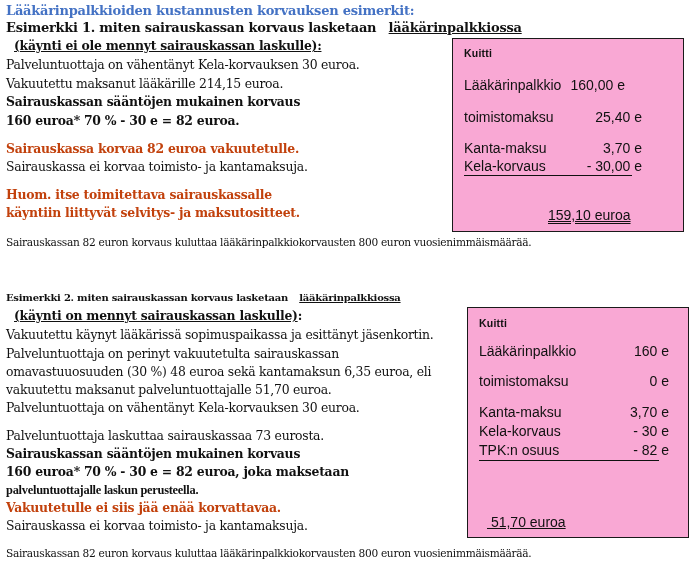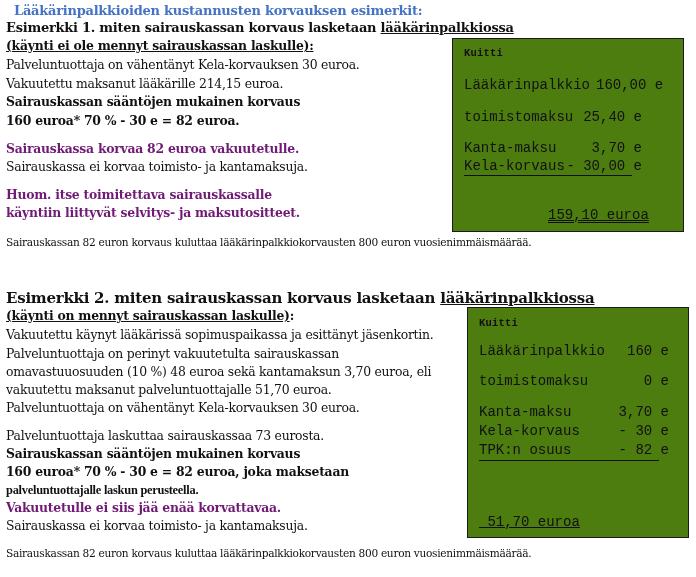--- a/index.html
+++ b/index.html
@@ -17,35 +17,35 @@
   }
   .line {
     position: absolute;
     left: 6px;
     white-space: nowrap;
     font-size: 12.4px;
     line-height: 16px;
     letter-spacing: -0.25px;
   }
   .bold { font-weight: bold; }
-  .red { color: #701a75; }
+  .red { color: #c2410c; }
   .blue { color: #4472c4; }
-  .u { text-decoration: underline; }
+  .u { text-decoration: underline; margin-left: 8px; }
   .small {
     font-size: 10.6px;
     letter-spacing: -0.3px;
   }
   .title { font-size: 13px; }
 
   .receipt {
     position: absolute;
-    background: #4d7c0f;
+    background: #f9a8d4;
     border: 1.5px solid #1a1a1a;
     box-sizing: border-box;
-    font-family: Liberation Mono, monospace;
+    font-family: Liberation Sans, sans-serif;
     color: #111;
   }
   .receipt .rtitle {
     position: absolute;
     left: 11px;
     font-weight: 900;
     font-size: 10.5px;
     letter-spacing: 0.2px;
   }
   .receipt .row {
@@ -63,21 +63,21 @@
     background: #111;
   }
   .dbl-u {
     text-decoration: underline;
     text-decoration-style: double;
   }
 </style>
 </head>
 <body>
 
-<div class="line bold blue title" style="top:3px;margin-left:8px;">Lääkärinpalkkioiden kustannusten korvauksen esimerkit:</div>
+<div class="line bold blue title" style="top:3px;">Lääkärinpalkkioiden kustannusten korvauksen esimerkit:</div>
 
 <div class="line bold" style="top:20px; font-size:13px;">
   <span>Esimerkki 1.  miten sairauskassan korvaus lasketaan </span><span class="u">lääkärinpalkkiossa</span>
 </div>
 <div class="line bold" style="top:38px;text-decoration:underline;">
   <span class="u"> (käynti ei ole mennyt sairauskassan laskulle)</span><span>:</span>
 </div>
 <div class="line" style="top:57px;">Palveluntuottaja on vähentänyt Kela-korvauksen 30 euroa.</div>
 <div class="line" style="top:76px;">Vakuutettu maksanut lääkärille 214,15 euroa.</div>
 <div class="line bold" style="top:94px;">Sairauskassan sääntöjen mukainen korvaus</div>
@@ -85,47 +85,47 @@
 <div class="line bold red" style="top:141px;">Sairauskassa korvaa 82 euroa vakuutetulle.</div>
 <div class="line" style="top:159px;">Sairauskassa ei korvaa toimisto- ja kantamaksuja.</div>
 <div class="line bold red" style="top:187px;">Huom. itse toimitettava sairauskassalle</div>
 <div class="line bold red" style="top:205px;">käyntiin liittyvät selvitys- ja maksutositteet.</div>
 <div class="line small" style="top:234px;">Sairauskassan 82 euron korvaus kuluttaa lääkärinpalkkiokorvausten 800 euron vuosienimmäismäärää.</div>
 
 <div class="receipt" style="left:452px; top:38px; width:232px; height:194px;">
   <div class="rtitle" style="top:8px;">Kuitti</div>
   <div class="row" style="top:38px;">
     <span class="lbl">Lääkärinpalkkio</span>
-    <span class="val" style="left:132px; width:62px;">160,00 e</span>
+    <span class="val" style="left:99px; width:62px;">160,00 e</span>
   </div>
   <div class="row" style="top:70px;">
     <span class="lbl">toimistomaksu</span>
     <span class="val" style="left:116px; width:62px;">25,40 e</span>
   </div>
   <div class="row" style="top:101px;">
     <span class="lbl">Kanta-maksu</span>
     <span class="val" style="left:116px; width:62px;">3,70 e</span>
   </div>
   <div class="row" style="top:119px;">
     <span class="lbl">Kela-korvaus</span>
     <span class="val" style="left:100px; width:78px;">- 30,00 e</span>
   </div>
   <div class="ul-rule" style="left:11px; top:136px; width:168px;"></div>
   <div class="row dbl-u" style="top:168px; left:95px;">159,10 euroa</div>
 </div>
 
-<div class="line bold" style="top:290px; font-size:15px;">
+<div class="line bold" style="top:290px; font-size:10px;">
   <span>Esimerkki 2. miten sairauskassan korvaus lasketaan </span><span class="u">lääkärinpalkkiossa</span>
 </div>
 <div class="line bold" style="top:308px;">
   <span class="u"> (käynti on mennyt sairauskassan laskulle)</span><span>:</span>
 </div>
 <div class="line" style="top:327px;">Vakuutettu käynyt lääkärissä sopimuspaikassa ja esittänyt jäsenkortin.</div>
 <div class="line" style="top:346px;">Palveluntuottaja on perinyt vakuutetulta sairauskassan</div>
-<div class="line" style="top:364px;">omavastuuosuuden (10 %) 48 euroa sekä kantamaksun 3,70 euroa, eli</div>
+<div class="line" style="top:364px;">omavastuuosuuden (30 %) 48 euroa sekä kantamaksun 6,35 euroa, eli</div>
 <div class="line" style="top:382px;">vakuutettu maksanut palveluntuottajalle 51,70 euroa.</div>
 <div class="line" style="top:400px;">Palveluntuottaja on vähentänyt Kela-korvauksen 30 euroa.</div>
 <div class="line" style="top:428px;">Palveluntuottaja laskuttaa sairauskassaa 73 eurosta.</div>
 <div class="line bold" style="top:446px;">Sairauskassan sääntöjen mukainen korvaus</div>
 <div class="line bold" style="top:464px;">160 euroa* 70 % - 30 e = 82 euroa, joka maksetaan</div>
 <div class="line bold" style="top:482px;font-family:Liberation Serif, serif;">palveluntuottajalle laskun perusteella.</div>
 <div class="line bold red" style="top:500px;">Vakuutetulle ei siis jää enää korvattavaa.</div>
 <div class="line" style="top:518px;">Sairauskassa ei korvaa toimisto- ja kantamaksuja.</div>
 <div class="line small" style="top:545px;">Sairauskassan 82 euron korvaus kuluttaa lääkärinpalkkiokorvausten 800 euron vuosienimmäismäärää.</div>
 

